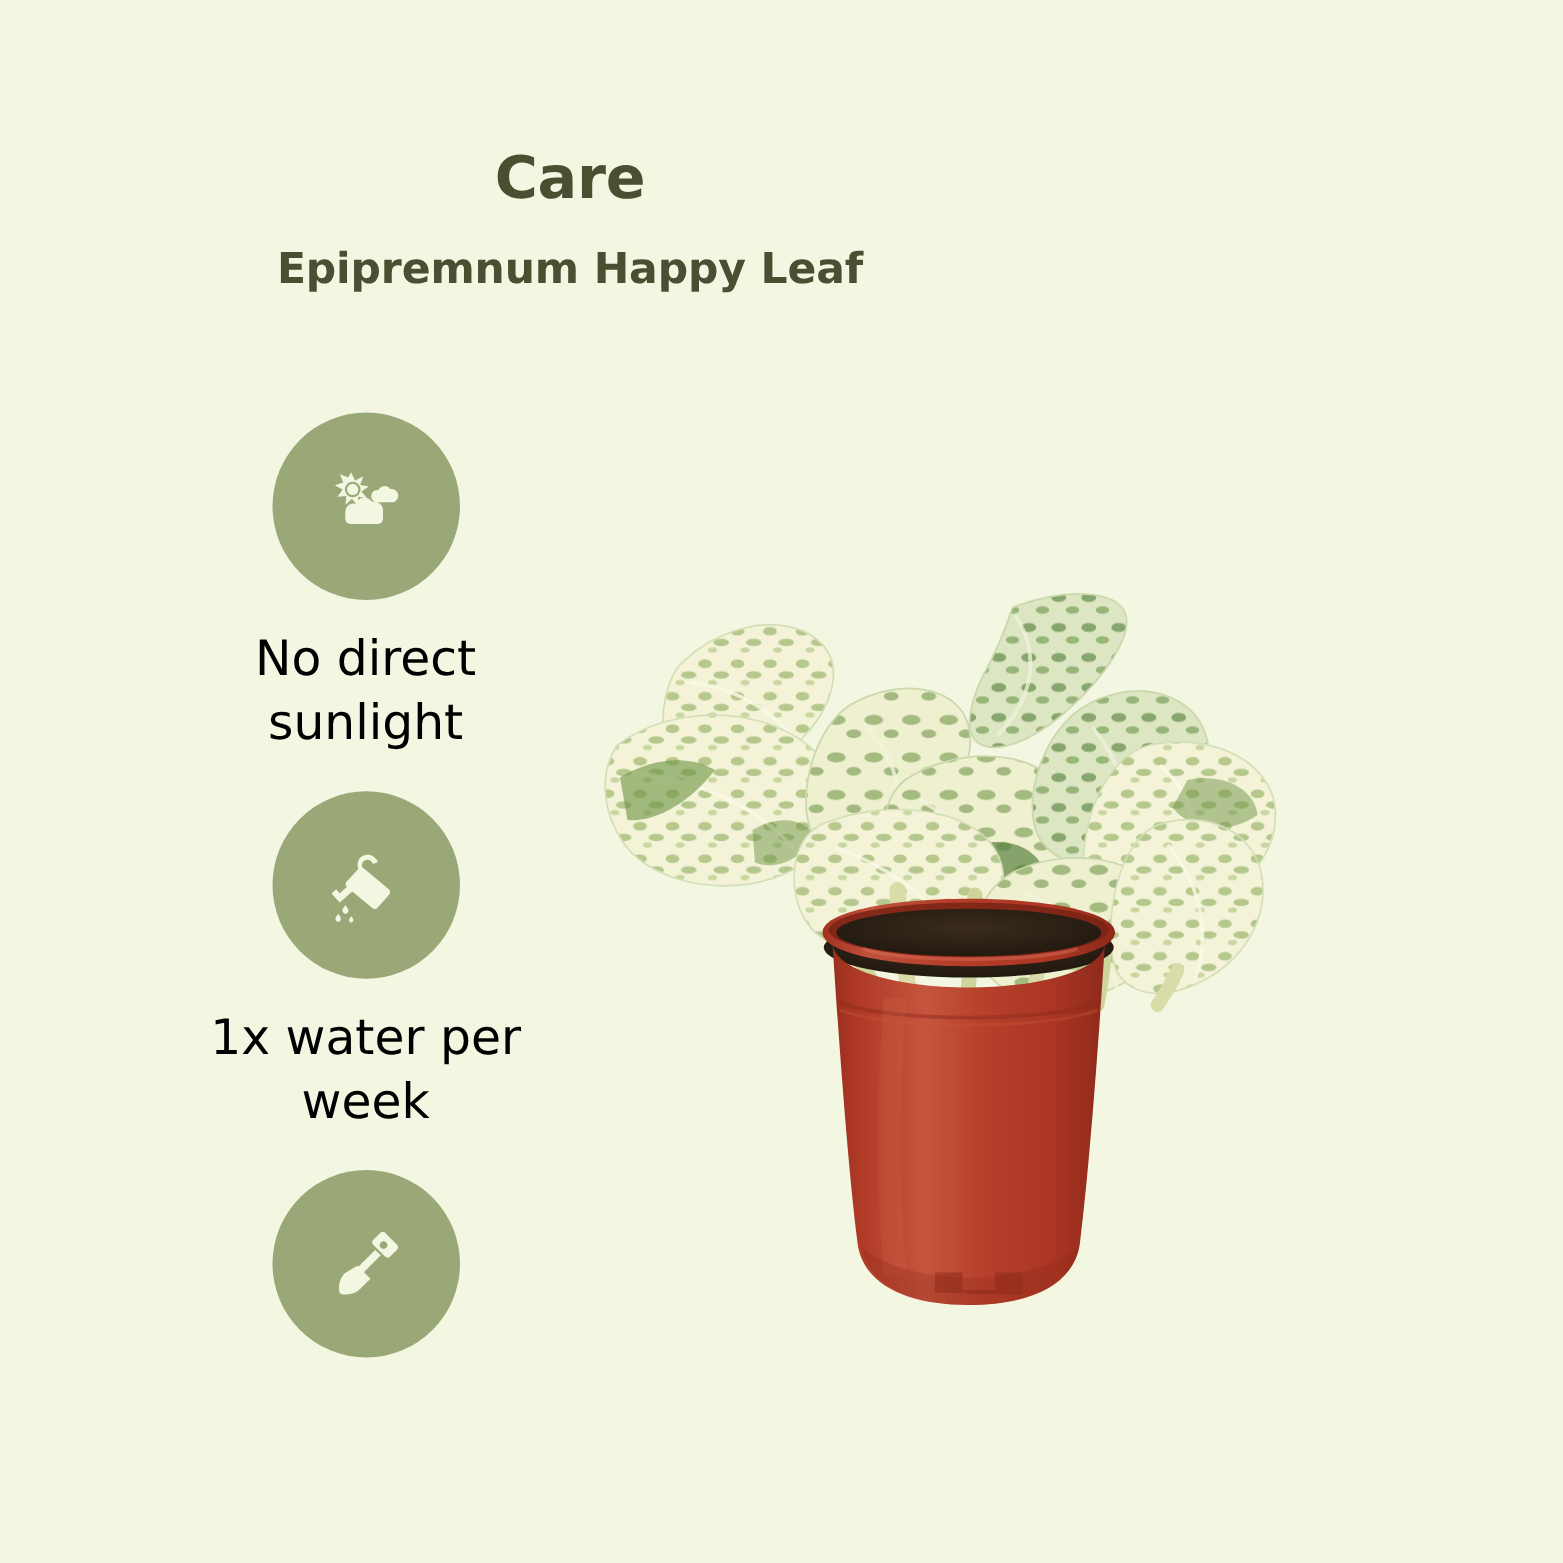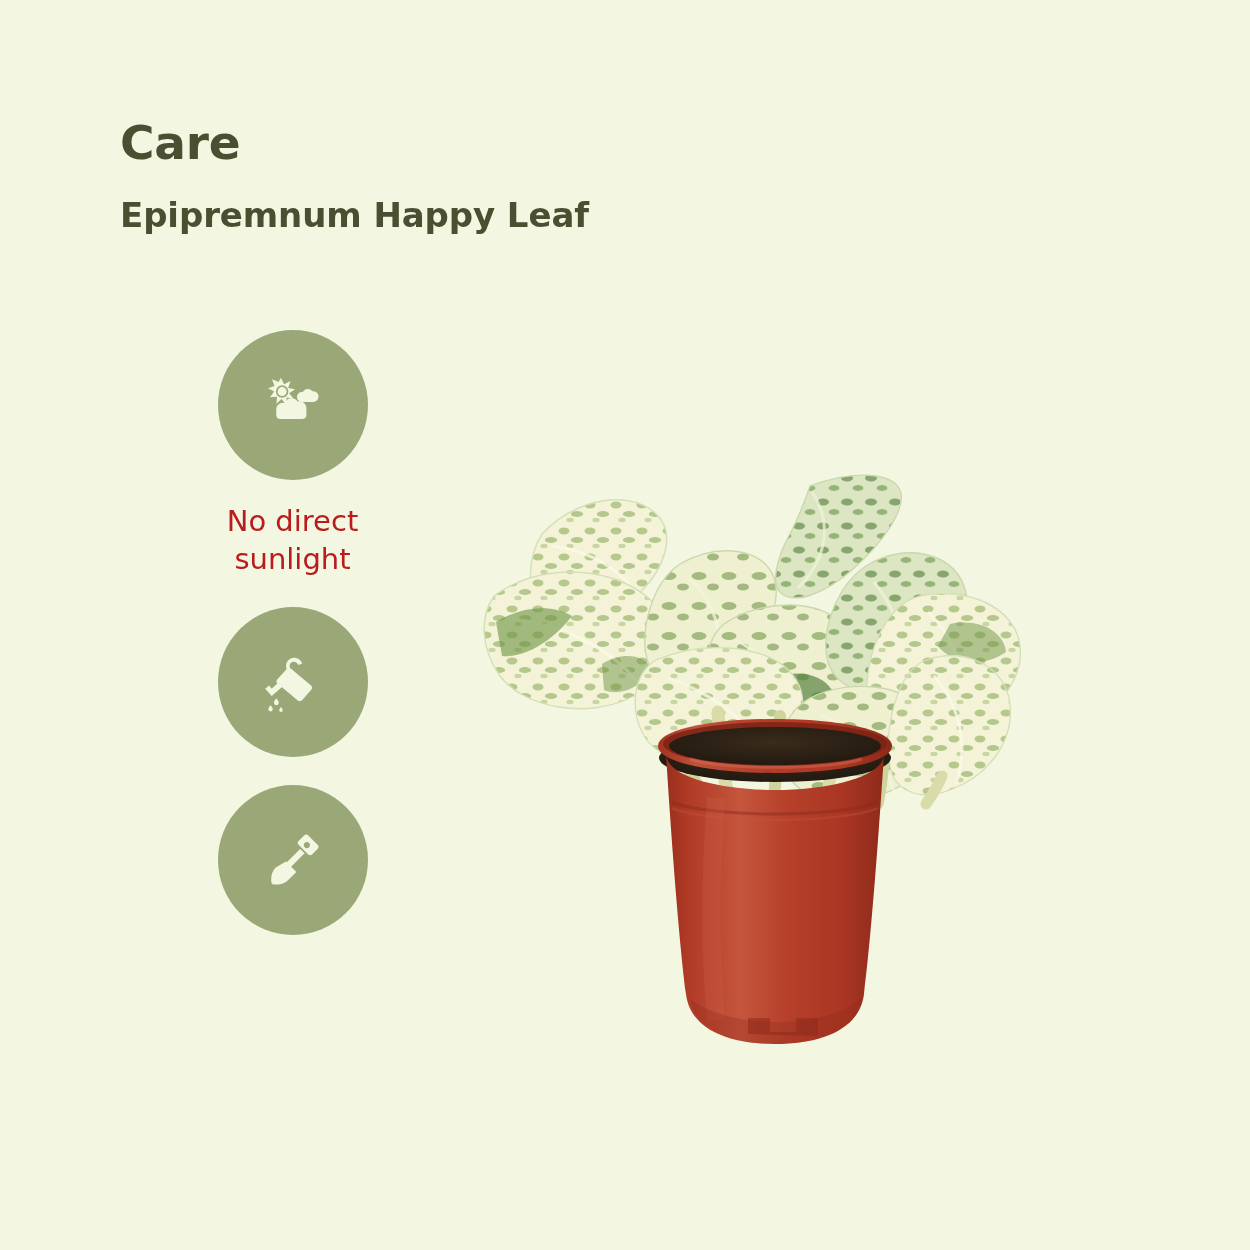--- a/index.html
+++ b/index.html
@@ -18,23 +18,24 @@
     position: relative;
     width: 1250px;
     height: 1250px;
     background: #f3f7e2;
     box-sizing: border-box;
   }
 
   
   .header {
     position: absolute;
-    left: 120px;
+    left: 106px;
     top: 118px;
     width: 700px;
+    text-align: center;
   }
   .page-title {
     margin: 0;
     font-size: 47px;
     font-weight: bold;
     color: #4a4f32;
     letter-spacing: -0.2px;
     line-height: 1.05;
   }
   .page-subtitle {
@@ -67,23 +68,23 @@
     display: flex;
     align-items: center;
     justify-content: center;
   }
   .care-badge svg {
     display: block;
   }
   .care-label {
     margin: 22px auto 0 auto;
     width: 290px;
-    font-size: 29px;
+    font-size: 39px;
     line-height: 1.32;
-    color: #b91c1c;
+    color: #000000;
     white-space: pre-line;
   }
 
   
   .plant-figure {
     position: absolute;
     left: 440px;
     top: 430px;
     width: 590px;
     height: 640px;
@@ -141,20 +142,22 @@
               <path d="M19.9 32.1l-6.6 5.9 3.2 3.6 6.8-6.0z"></path>
               <path d="M11.2 35.0l5.6 6.3-3.2 2.8-5.6-6.2z"></path>
 
               <path d="M17.6 46.0c1.1 1.4 2.1 2.6 2.1 3.7 0 1.3-1.0 2.3-2.1 2.3s-2.1-1.0-2.1-2.3c0-1.1 1.0-2.3 2.1-3.7z"></path>
               <path d="M12.6 52.0c1.0 1.3 1.9 2.4 1.9 3.4 0 1.2-0.9 2.1-1.9 2.1s-1.9-0.9-1.9-2.1c0-1.0 0.9-2.1 1.9-3.4z"></path>
               <path d="M21.6 53.6c0.8 1.0 1.5 1.9 1.5 2.7 0 0.9-0.7 1.7-1.5 1.7s-1.5-0.8-1.5-1.7c0-0.8 0.7-1.7 1.5-2.7z"></path>
             </g>
           </svg>
         </span>
       </div>
+      <div class="care-label">1x water per
+week</div>
     </div>
 
     <div class="care-item">
       <div class="care-badge">
         <span>
           <svg width="74" height="74" viewBox="0 0 64 64" aria-hidden="true">
             <g fill="#F3F7E2">
 
               <path d="M45.0 10.6l8.4 8.4c0.9 0.9 0.9 2.3 0 3.2l-5.0 5.0c-0.9 0.9-2.3 0.9-3.2 0l-8.4-8.4c-0.9-0.9-0.9-2.3 0-3.2l5.0-5.0c0.9-0.9 2.3-0.9 3.2 0zM44.0 16.4c-1.5 0-2.7 1.2-2.7 2.7 0 1.5 1.2 2.7 2.7 2.7 1.5 0 2.7-1.2 2.7-2.7 0-1.5-1.2-2.7-2.7-2.7z"></path>
 

